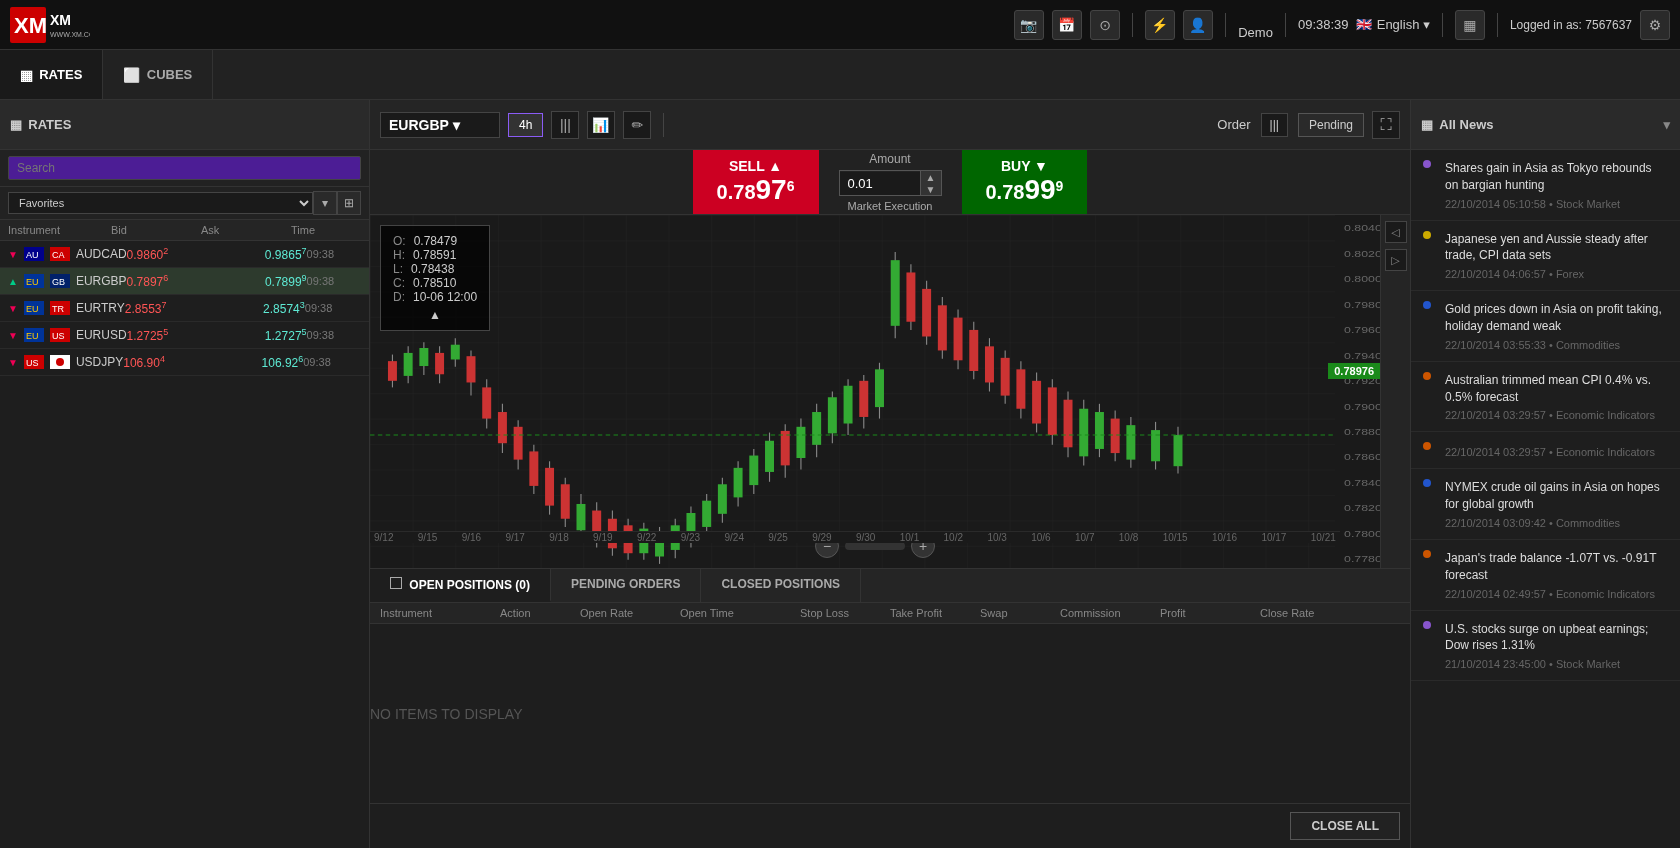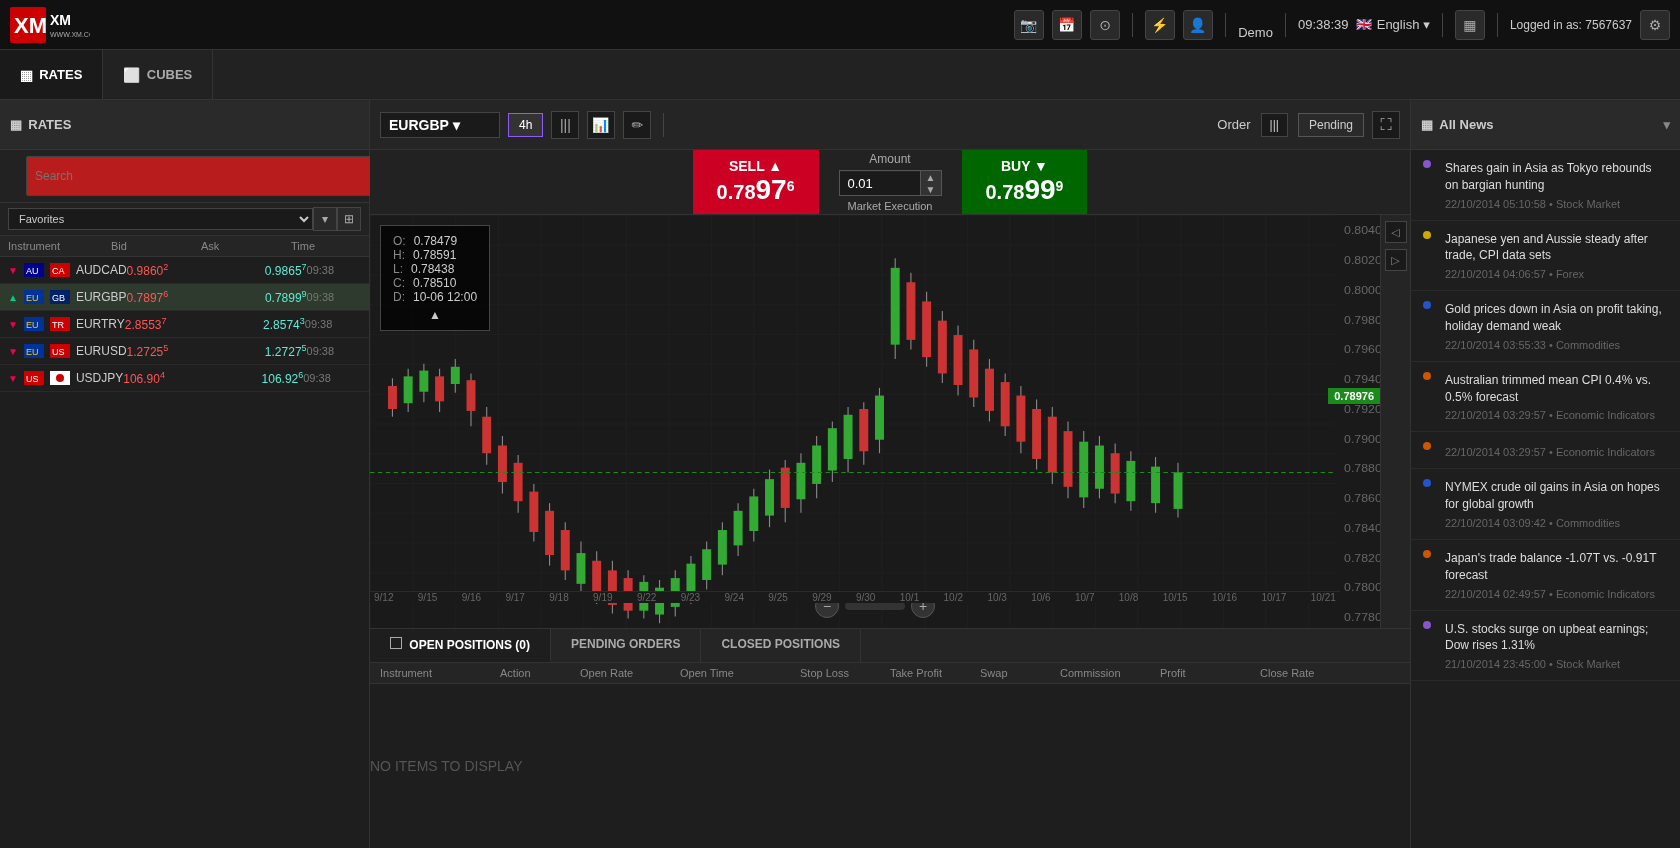--- a/index.html
+++ b/index.html
@@ -24,21 +24,21 @@
     .nav-tab.active { background: #1a1a1a; color: #fff; }
     .nav-tab-icon { font-size: 14px; }
 
     
     #main { display: flex; height: calc(848px - 50px - 50px); }
 
     
     #left-panel { width: 370px; background: #1e1e1e; border-right: 1px solid #333; display: flex; flex-direction: column; flex-shrink: 0; }
     #rates-header { height: 50px; background: #2a2a2a; display: flex; align-items: center; padding: 0 10px; gap: 6px; font-size: 13px; font-weight: bold; color: #ccc; border-bottom: 1px solid #333; }
     #search-bar { padding: 6px 8px; background: #222; border-bottom: 1px solid #333; }
-    #search-input { width: 100%; background: #b91c1c; border: 1px solid #444; color: #ccc; padding: 12px 8px; font-size: 12px; border-radius: 2px; margin-left: 18px; }
+    #search-input { width: 100%; background: #4c1d95; border: 1px solid #444; color: #ccc; padding: 4px 8px; font-size: 12px; border-radius: 2px; }
     #filter-bar { display: flex; align-items: center; padding: 4px 8px; background: #222; border-bottom: 1px solid #333; }
     #filter-select { background: #1a1a1a; border: 1px solid #444; color: #ccc; padding: 3px 6px; font-size: 11px; flex: 1; }
     .filter-btn { width: 24px; height: 24px; background: #2a2a2a; border: 1px solid #444; color: #aaa; display: flex; align-items: center; justify-content: center; cursor: pointer; font-size: 12px; }
     #rates-table { flex: 1; overflow-y: auto; }
     .rates-col-header { display: grid; grid-template-columns: 1fr 90px 90px 70px; padding: 4px 8px; background: #252525; border-bottom: 1px solid #333; font-size: 11px; color: #888; }
     .rate-row { display: grid; grid-template-columns: 1fr 90px 90px 70px; padding: 5px 8px; border-bottom: 1px solid #2a2a2a; align-items: center; cursor: pointer; }
     .rate-row.selected { background: #2d3a2d; }
     .rate-instrument { display: flex; align-items: center; gap: 6px; font-size: 12px; color: #ccc; }
     .rate-arrow-down { color: #e05; font-size: 10px; }
     .rate-arrow-up { color: #0c8; font-size: 10px; }
@@ -78,21 +78,21 @@
     #chart-container { flex: 1; position: relative; overflow: hidden; background: #1a1a1a; }
     #chart-svg { width: 100%; height: 100%; }
     .ohlc-box { position: absolute; top: 10px; left: 10px; background: rgba(0,0,0,0.7); border: 1px solid #444; padding: 8px 12px; font-size: 12px; color: #ccc; z-index: 10; }
     .ohlc-row { display: flex; gap: 8px; }
     .ohlc-label { color: #888; }
     .chart-nav { position: absolute; bottom: 10px; left: 50%; transform: translateX(-50%); display: flex; align-items: center; gap: 6px; }
     .chart-nav-btn { width: 24px; height: 24px; background: #333; border: 1px solid #555; color: #aaa; display: flex; align-items: center; justify-content: center; cursor: pointer; border-radius: 50%; font-size: 14px; }
     .chart-nav-bar { width: 60px; height: 8px; background: #333; border-radius: 4px; }
 
     
-    #bottom-panel { height: 220px; background: #1e1e1e; border-top: 1px solid #333; display: flex; flex-direction: column; flex-shrink: 0; }
+    #bottom-panel { height: 280px; background: #1e1e1e; border-top: 1px solid #333; display: flex; flex-direction: column; flex-shrink: 0; }
     #bottom-tabs { display: flex; background: #252525; border-bottom: 1px solid #333; }
     .bottom-tab { padding: 8px 20px; cursor: pointer; color: #aaa; font-size: 12px; font-weight: bold; border-right: 1px solid #333; }
     .bottom-tab.active { background: #1e1e1e; color: #fff; border-bottom: 2px solid #1e1e1e; }
     .bottom-tab-icon { display: inline-block; width: 12px; height: 12px; border: 1px solid #aaa; margin-right: 4px; }
     #positions-header { display: grid; grid-template-columns: 120px 80px 100px 120px 90px 90px 80px 100px 100px 110px; padding: 4px 10px; background: #252525; border-bottom: 1px solid #333; }
     .pos-col-header { color: #888; font-size: 11px; }
     #positions-body { flex: 1; display: flex; align-items: center; justify-content: flex-start; }
     #no-items { color: #555; font-size: 14px; }
     #positions-footer { display: flex; justify-content: flex-end; padding: 8px 10px; border-top: 1px solid #333; }
     .close-all-btn { background: #222; border: 1px solid #555; color: #ccc; padding: 6px 20px; cursor: pointer; font-size: 12px; font-weight: bold; }
@@ -605,20 +605,23 @@
         <span class="pos-col-header">Stop Loss</span>
         <span class="pos-col-header">Take Profit</span>
         <span class="pos-col-header">Swap</span>
         <span class="pos-col-header">Commission</span>
         <span class="pos-col-header">Profit</span>
         <span class="pos-col-header">Close Rate</span>
       </div>
       <div id="positions-body">
         <span id="no-items">NO ITEMS TO DISPLAY</span>
       </div>
+      <div id="positions-footer">
+        <button class="close-all-btn">CLOSE ALL</button>
+      </div>
     </div>
   </div>
 
   <div id="right-panel">
     <div id="news-header">
       <div style="display:flex;align-items:center;gap:6px;">
         <span>▦</span>
         <span>All News</span>
       </div>
       <span style="cursor:pointer;color:#888;">▾</span>

